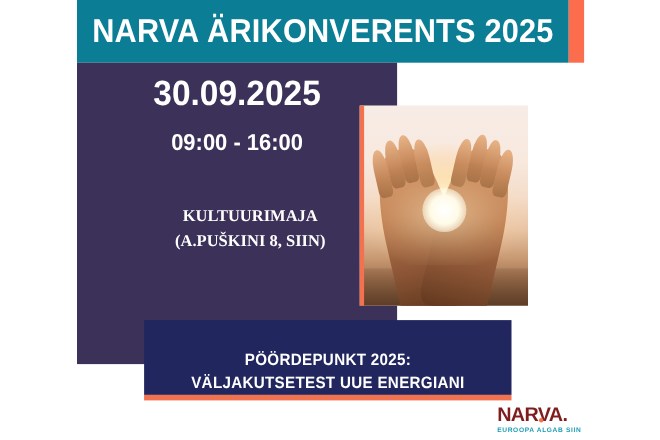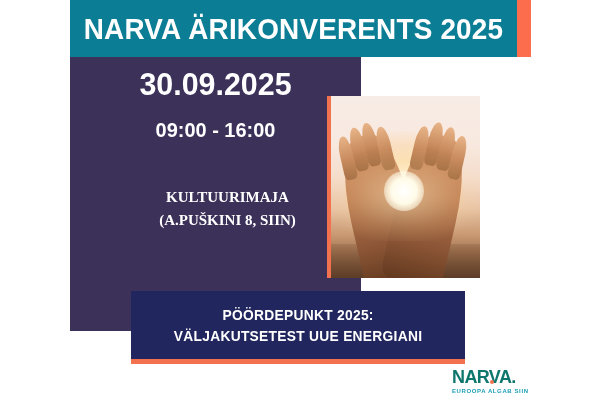--- a/index.html
+++ b/index.html
@@ -205,21 +205,21 @@
   .banner {
     position: absolute;
     left: 131px;
     top: 291px;
     width: 334px;
     height: 68px;
     background: #22265e;
     display: flex;
     flex-direction: column;
     align-items: center;
-    justify-content: center;
+    justify-content: flex-end;
   }
   .banner-strip {
     position: absolute;
     left: 131px;
     top: 359px;
     width: 334px;
     height: 5px;
     background: #f2714f;
   }
   .banner-line {
@@ -236,21 +236,21 @@
   
   .logo {
     position: absolute;
     left: 452px;
     top: 368px;
     width: 100px;
     text-align: left;
   }
   .logo-word {
     position: relative;
-    color: #0f766e;
+    color: #7f1d1d;
     font-family: "Liberation Sans", sans-serif;
     font-weight: bold;
     font-size: 18px;
     letter-spacing: -0.6px;
     line-height: 18px;
     display: inline-block;
   }
   .logo-dot {
     position: absolute;
     left: 38px;

